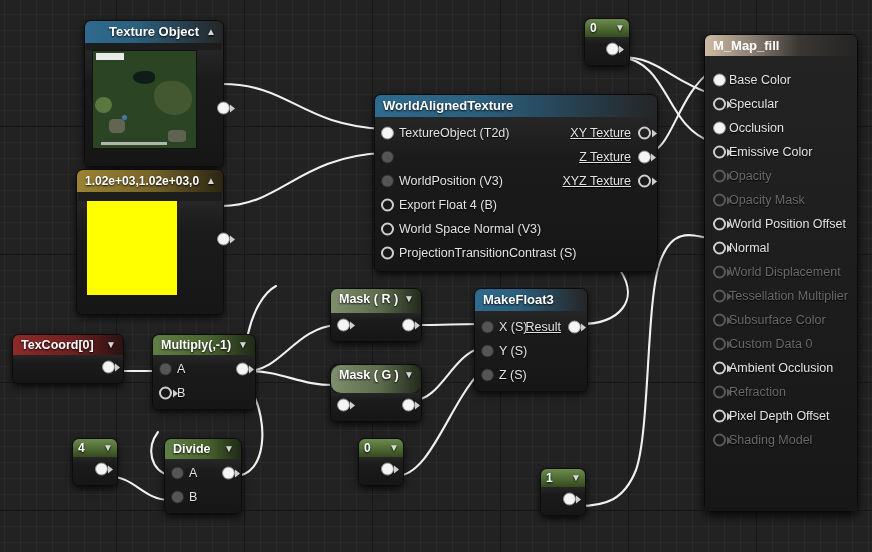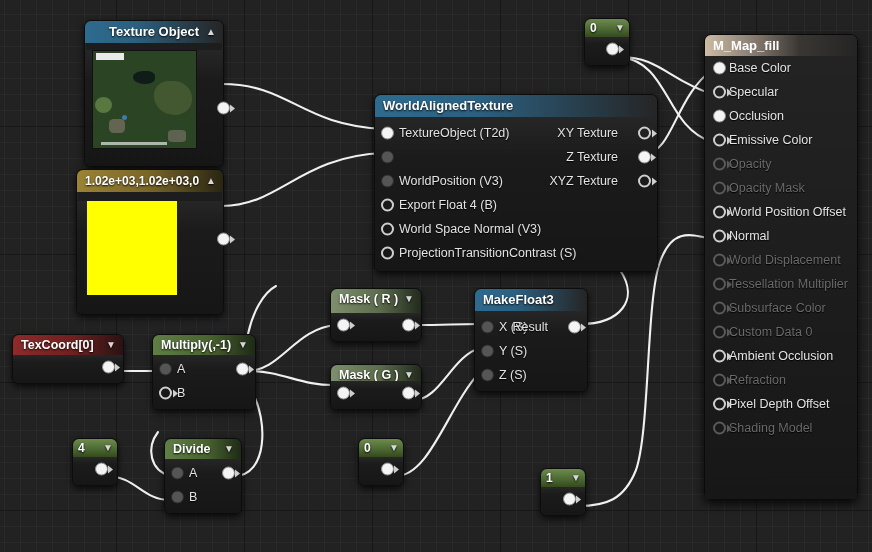--- a/index.html
+++ b/index.html
@@ -51,21 +51,21 @@
   .pin.hollow{border:2.2px solid #cfcfcf;background:transparent;}
   .pin.hollow.dim{border-color:#5a5a5a;}
   .pin.filled{background:#f4f4f4;border:1px solid #8e8e8e;}
   .pin.filledgrey{background:#555;border:1px solid #2c2c2c;}
   .pin .arw{position:absolute;left:12px;top:50%;transform:translateY(-50%);
             width:0;height:0;border-top:4px solid transparent;
             border-bottom:4px solid transparent;border-left:5px solid #cfcfcf;}
   .pin.hollow.dim .arw{border-left-color:#5a5a5a;}
 
   .lbl-in{position:absolute;left:24px;}
-  .lbl-out{position:absolute;right:39px;text-align:right;}
+  .lbl-out{position:absolute;right:26px;text-align:right;text-decoration:underline;}
 
   
   .texprev{width:103px;height:97px;margin:7px 0 0 7px;position:relative;
            overflow:hidden;background:#2b4423;border:1px solid #111;}
   .texprev .bar{position:absolute;left:3px;top:2px;width:28px;height:7px;
                 background:#eaeaea;}
   .texprev .bar2{position:absolute;left:8px;bottom:3px;width:66px;height:3px;
                  background:#dcdcdc;opacity:.75;}
   .texprev .lake{position:absolute;left:40px;top:20px;width:22px;height:13px;
                  background:#101c18;border-radius:50% 40% 45% 55%;}
@@ -215,21 +215,21 @@
       <div class="pin filled" style="right:10px;top:12px;">
           <span class="arw"></span>
         </div>
     </div>
   </div>
 
   <div class="matnode" style="left:704px;top:34px;width:152px;">
     <div class="hdr hdr-tan" style="height:21px;line-height:21px;border-radius:6px 6px 0 0;color:#fff;font-size:13px;font-weight:bold;padding:0 8px;">
       <span>M_Map_fill</span>
     </div>
-    <div class="body" style="height:443px;padding-top:0;background:linear-gradient(to bottom,#232323 0%,#171717 100%);">
+    <div class="body" style="height:443px;padding-top:12px;background:linear-gradient(to bottom,#232323 0%,#171717 100%);">
       <div class="pinrow">
         <span class="pin filled" style="left:8px;"></span>
         <span class="lbl-in">Base Color</span>
       </div>
       <div class="pinrow">
         <span class="pin hollow" style="left:8px;">
             <span class="arw"></span>
           </span>
         <span class="lbl-in">Specular</span>
       </div>
@@ -327,21 +327,21 @@
       <div class="pin filled" style="left:6px;top:12px;">
           <span class="arw"></span>
         </div>
       <div class="pin filled" style="right:6px;top:12px;">
           <span class="arw"></span>
         </div>
     </div>
   </div>
 
   <div class="node" style="left:330px;top:364px;width:90px;">
-    <div class="hdr hdr-grey-green" style="height:16px;line-height:20px;font-size:12.5px;">
+    <div class="hdr hdr-grey-green" style="height:28px;line-height:20px;font-size:12.5px;border-radius:10px;">
       <span>Mask ( G )</span>
       <span class="tri">▼</span>
     </div>
     <div class="body" style="height:28px;">
       <div class="pin filled" style="left:6px;top:12px;">
           <span class="arw"></span>
         </div>
       <div class="pin filled" style="right:6px;top:12px;">
           <span class="arw"></span>
         </div>

